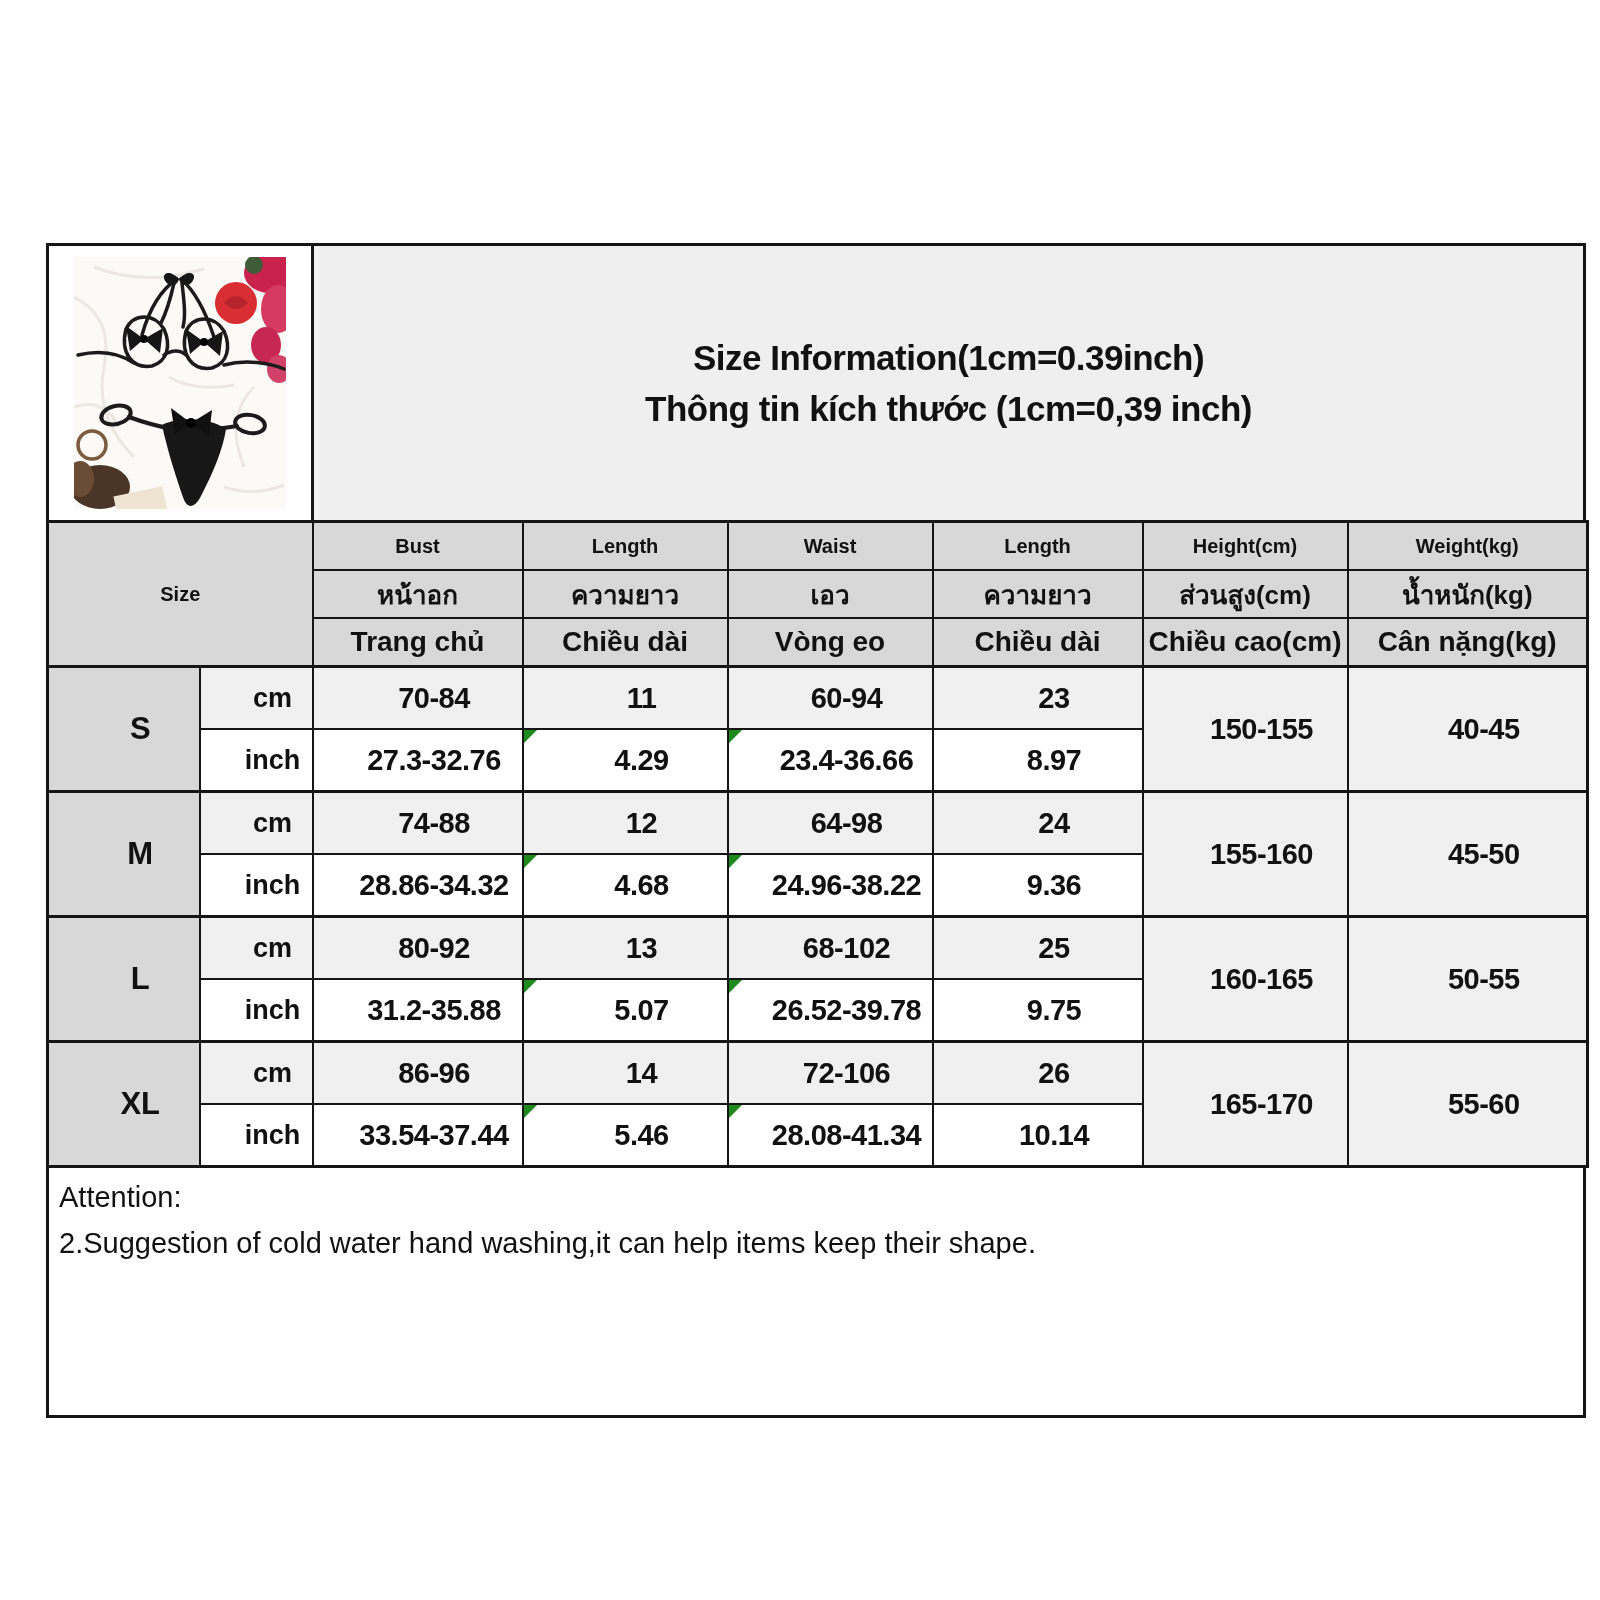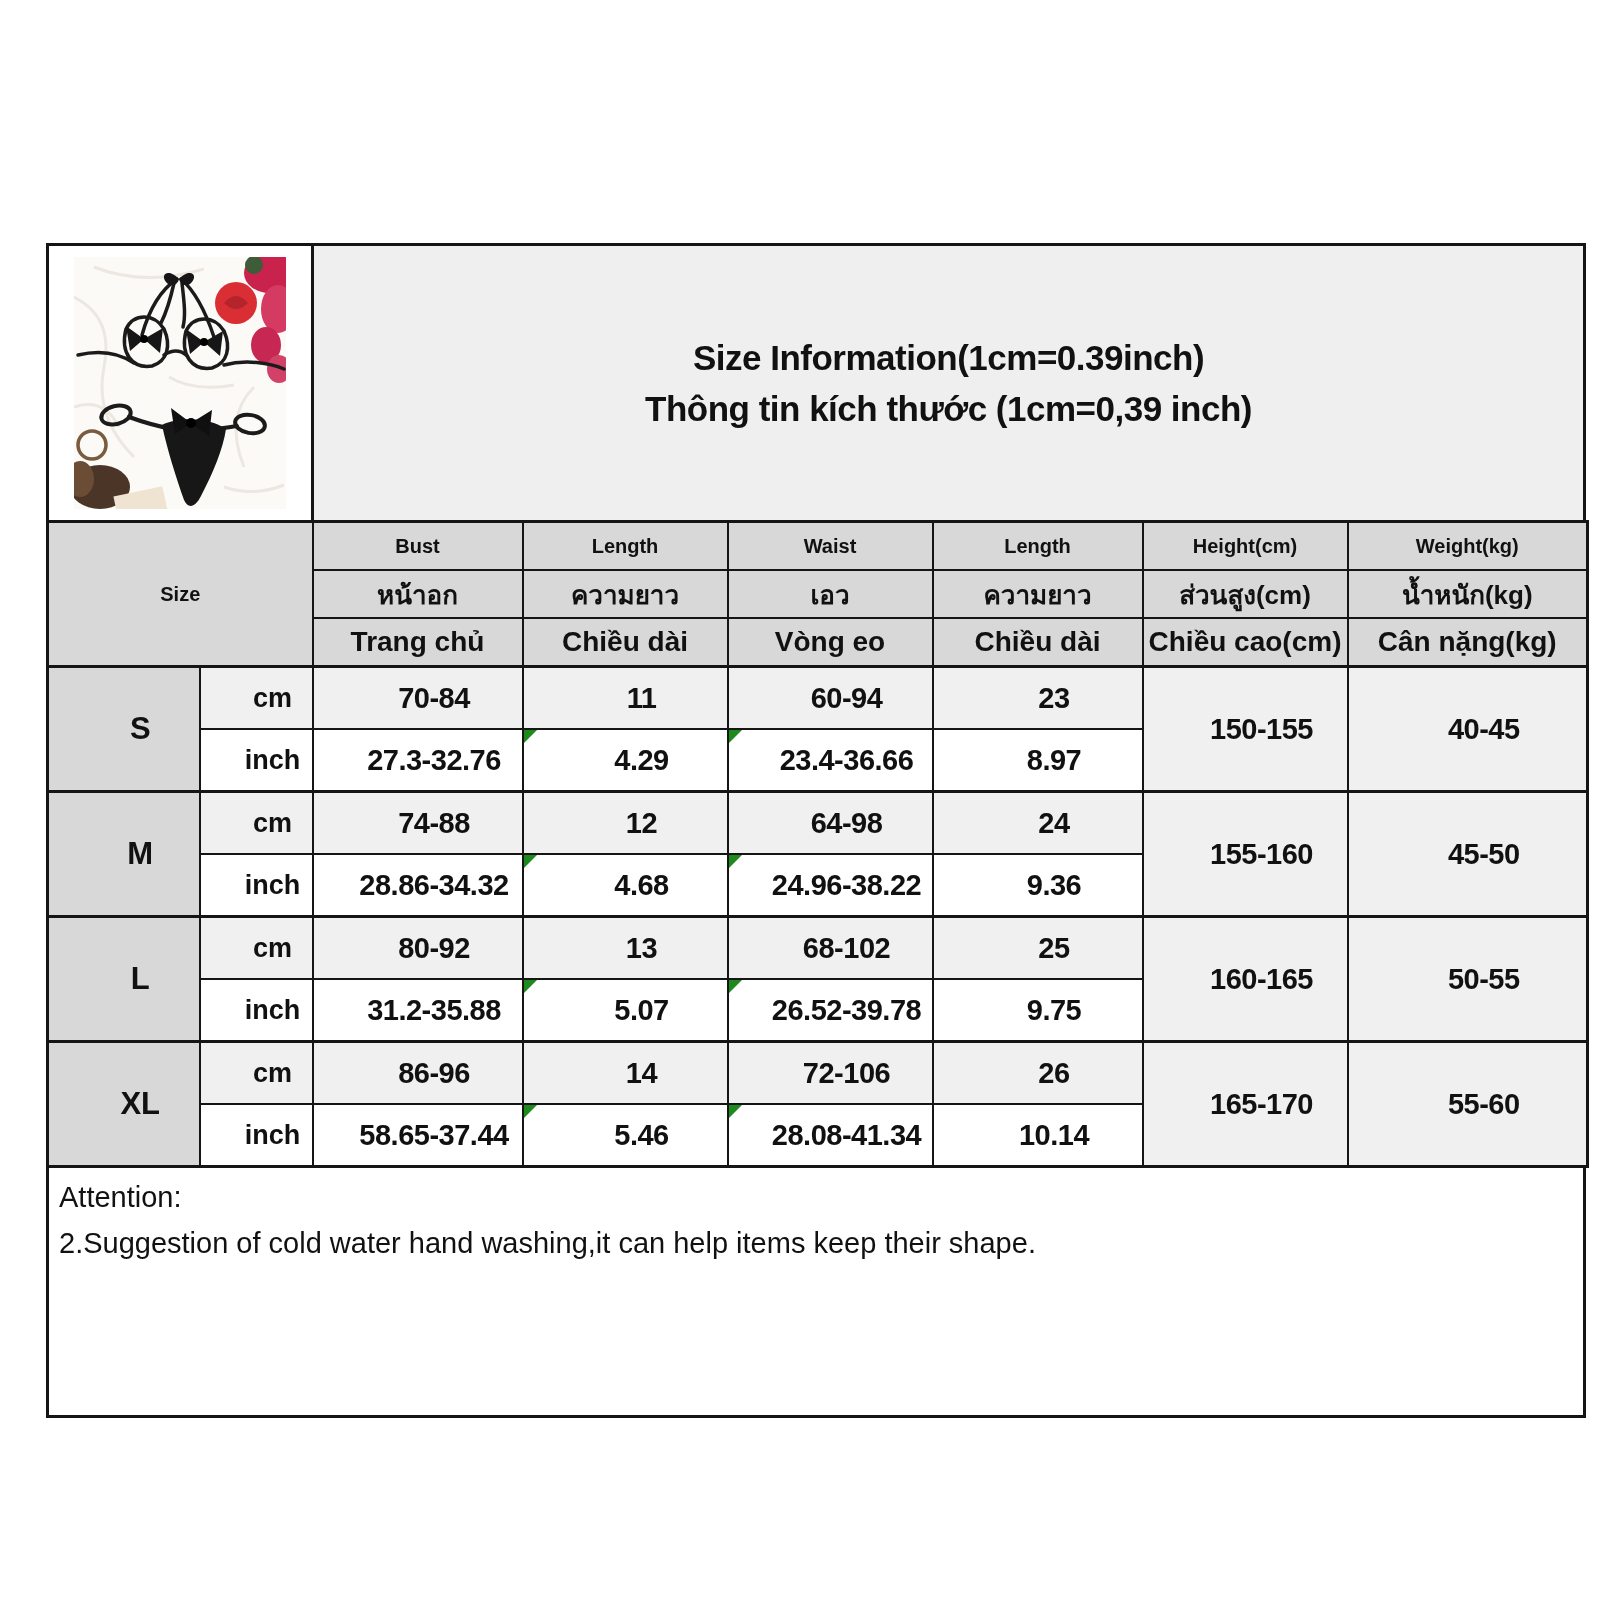--- a/index.html
+++ b/index.html
@@ -236,21 +236,21 @@
         <td class="unit cm-bg">cm</td>
         <td class="val cm-bg">86-96</td>
         <td class="val cm-bg">14</td>
         <td class="val cm-bg">72-106</td>
         <td class="val cm-bg">26</td>
         <td class="hw" rowspan="2">165-170</td>
         <td class="hw" rowspan="2">55-60</td>
       </tr>
       <tr class="body-row">
         <td class="unit inch-bg">inch</td>
-        <td class="val inch-bg">58.65-37.44</td>
+        <td class="val inch-bg">33.54-37.44</td>
         <td class="val inch-bg flag">5.46</td>
         <td class="val inch-bg flag">28.08-41.34</td>
         <td class="val inch-bg">10.14</td>
       </tr>
     </tbody>
   </table>
 
   <div class="attention">
     <p>Attention:</p>
     <p>2.Suggestion of cold water hand washing,it can help items keep their shape.</p>

